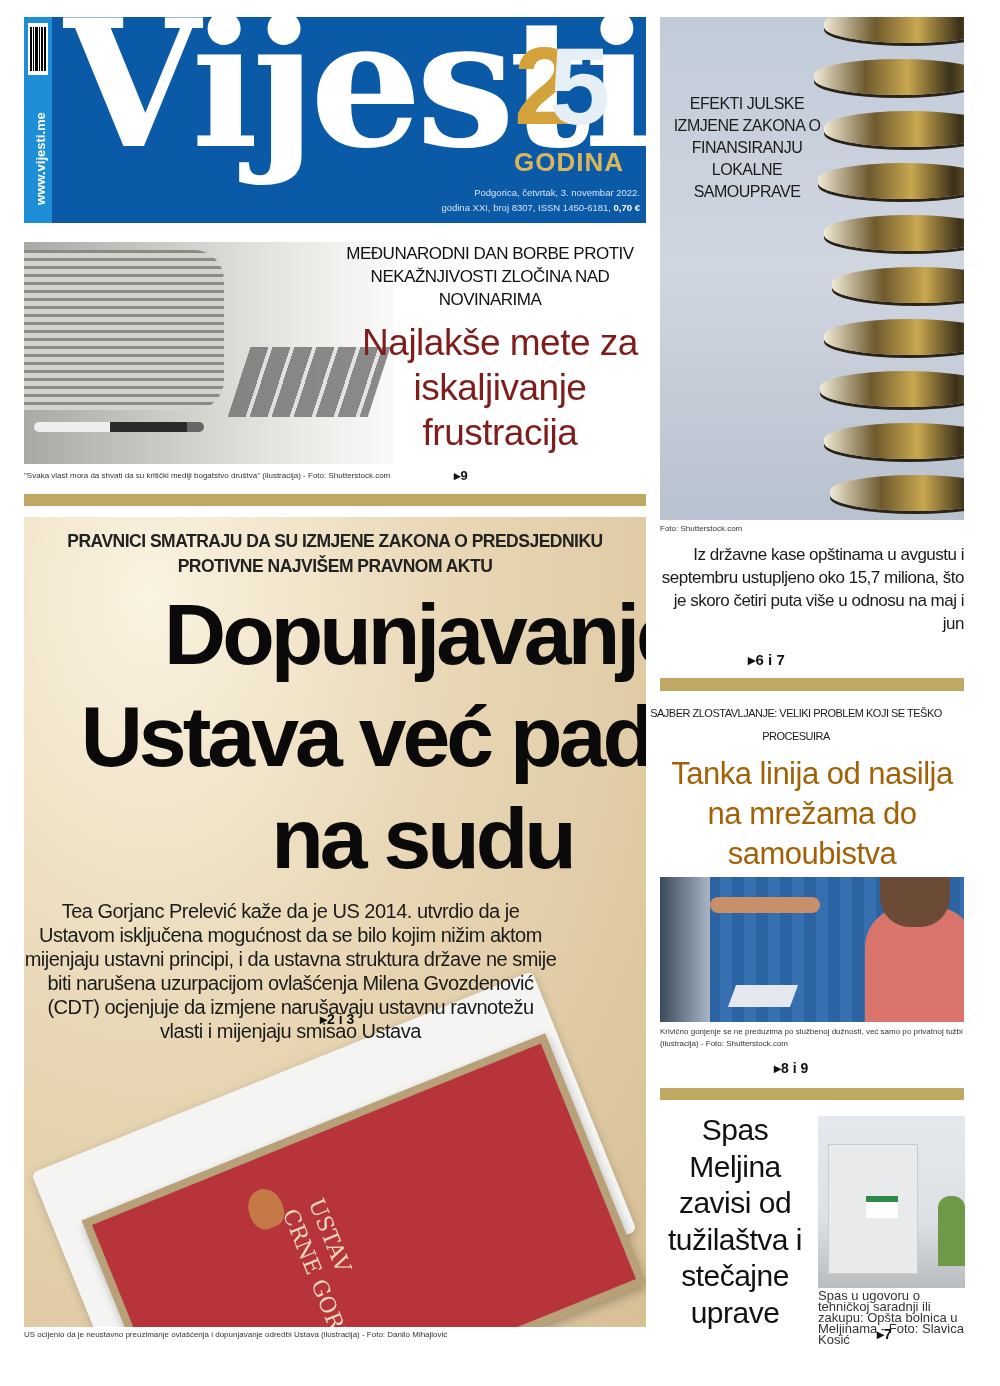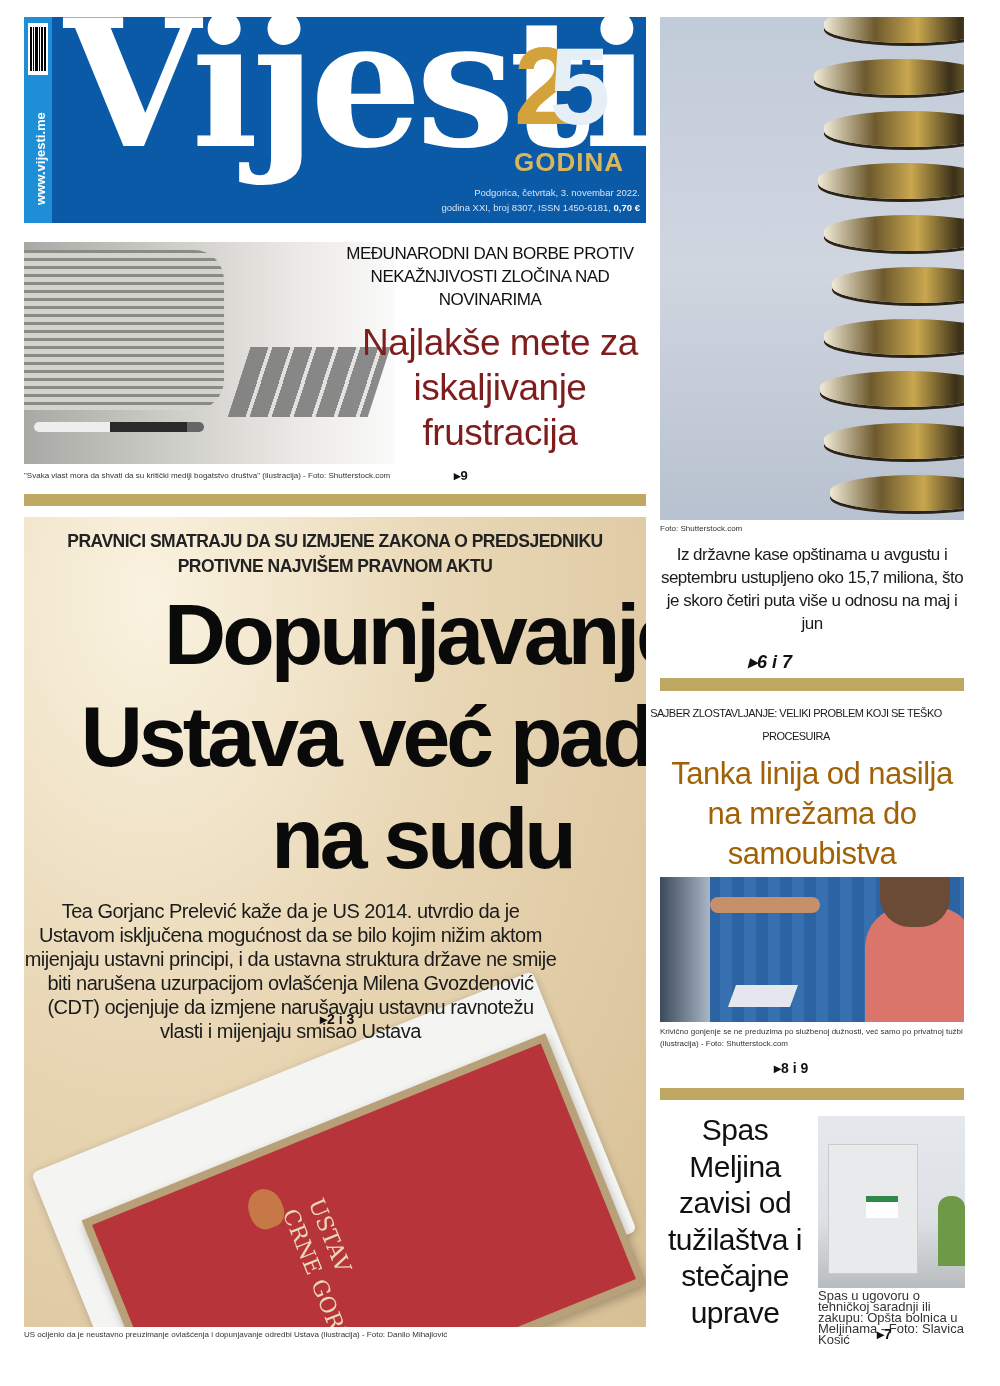--- a/index.html
+++ b/index.html
@@ -53,22 +53,22 @@
   #caption-main { left: 24px; top: 1330px; font-size: 8px; color: #333; text-align: center; }
 
   
   #story-coins { left: 660px; top: 17px; width: 304px; height: 503px; overflow: hidden;
     background: linear-gradient(180deg, #c2cbd9 0%, #d0d6e0 50%, #b8c1cf 100%); }
   #story-coins .stack { position: absolute; right: -30px; top: -10px; width: 170px; height: 520px; }
   #story-coins .coin { position: absolute; right: 0; width: 170px; height: 36px; border-radius: 50%/45%; background: linear-gradient(90deg, #f0ead6 0%, #6e5a2e 30%, #c9a74f 55%, #3a3018 80%, #9e8740 100%); box-shadow: 0 3px 0 #2b2416; }
   #story-coins .kicker { position: absolute; left: 12px; top: 76px; width: 150px; font-size: 16px; line-height: 22px; color: #1c1c1c; }
   #story-coins .headline { position: absolute; left: 12px; top: 290px; width: 150px; font-size: 38px; line-height: 46px; color: #111; }
   #coins-credit { left: 660px; top: 524px; font-size: 8px; color: #333; }
-  #coins-lede { left: 660px; top: 543px; width: 304px; font-size: 17px; line-height: 23px; color: #1b1b1b; }
-  #coins-ref { left: 748px; top: 651px; font-size: 18px; font-weight: bold; font-style: italic; }
+  #coins-lede { left: 660px; top: 543px; width: 304px; font-size: 17px; line-height: 23px; color: #1b1b1b; text-align: right; }
+  #coins-ref { left: 748px; top: 651px; font-size: 15px; font-weight: bold; }
 
   #cyber-kicker { left: 644px; top: 702px; width: 304px; font-size: 11px; line-height: 23px; color: #1b1b1b; }
   #cyber-headline { left: 660px; top: 754px; width: 304px; font-size: 31px; line-height: 40px; color: #a16207; }
   #cyber-photo { left: 660px; top: 877px; width: 304px; height: 145px; overflow: hidden;
     background: repeating-linear-gradient(90deg, #2c63a3 0 12px, #3670b0 12px 24px); }
   #cyber-photo .monitor { position: absolute; left: 0; top: 0; width: 50px; height: 145px; background: linear-gradient(90deg, #3b4a5c, #aab6c6); }
   #cyber-photo .arm { position: absolute; left: 50px; top: 20px; width: 110px; height: 16px; background: #c7906a; border-radius: 8px; }
   #cyber-photo .keyboard { position: absolute; left: 72px; top: 108px; width: 62px; height: 22px; background: #e4e8ee; transform: skewX(-20deg); }
   #cyber-photo .woman { position: absolute; left: 205px; top: 30px; width: 110px; height: 120px; background: #d9756a; border-radius: 40px 40px 0 0; }
   #cyber-photo .hair { position: absolute; left: 220px; top: 0; width: 70px; height: 50px; background: #6b4a36; border-radius: 0 0 30px 30px; }
@@ -148,20 +148,21 @@
     <div class="coin" style="top:52px;right:10px"></div>
     <div class="coin" style="top:104px"></div>
     <div class="coin" style="top:156px;right:6px"></div>
     <div class="coin" style="top:208px"></div>
     <div class="coin" style="top:260px;right:-8px"></div>
     <div class="coin" style="top:312px"></div>
     <div class="coin" style="top:364px;right:4px"></div>
     <div class="coin" style="top:416px"></div>
     <div class="coin" style="top:468px;right:-6px"></div>
   </div>
+  <div class="kicker center cond">EFEKTI JULSKE IZMJENE ZAKONA O FINANSIRANJU LOKALNE SAMOUPRAVE</div>
 </div>
 <div id="coins-credit" class="abs">Foto: Shutterstock.com</div>
 <div id="coins-lede" class="abs center cond">Iz državne kase opštinama u avgustu i septembru ustupljeno oko 15,7 miliona, što je skoro četiri puta više u odnosu na maj i jun</div>
 <div id="coins-ref" class="abs"><span>▸</span><span>6 i 7</span></div>
 
 <div class="abs gold-bar" style="left:660px;top:678px;width:304px;height:13px"></div>
 
 <div id="cyber-kicker" class="abs center cond">SAJBER ZLOSTAVLJANJE: VELIKI PROBLEM KOJI SE TEŠKO PROCESUIRA</div>
 <div id="cyber-headline" class="abs center cond">Tanka linija od nasilja na mrežama do samoubistva</div>
 <div id="cyber-photo" class="abs">

